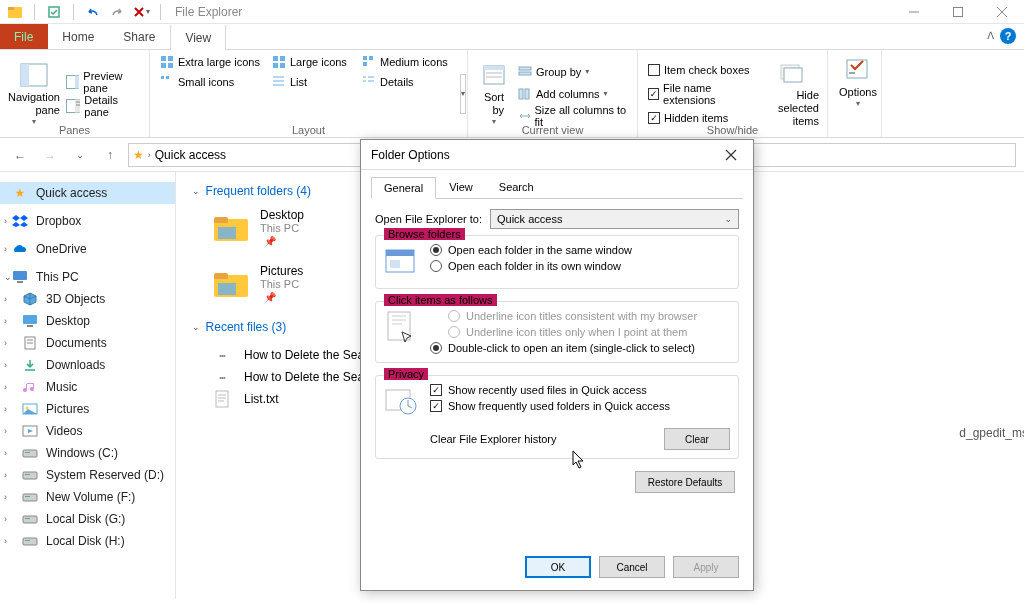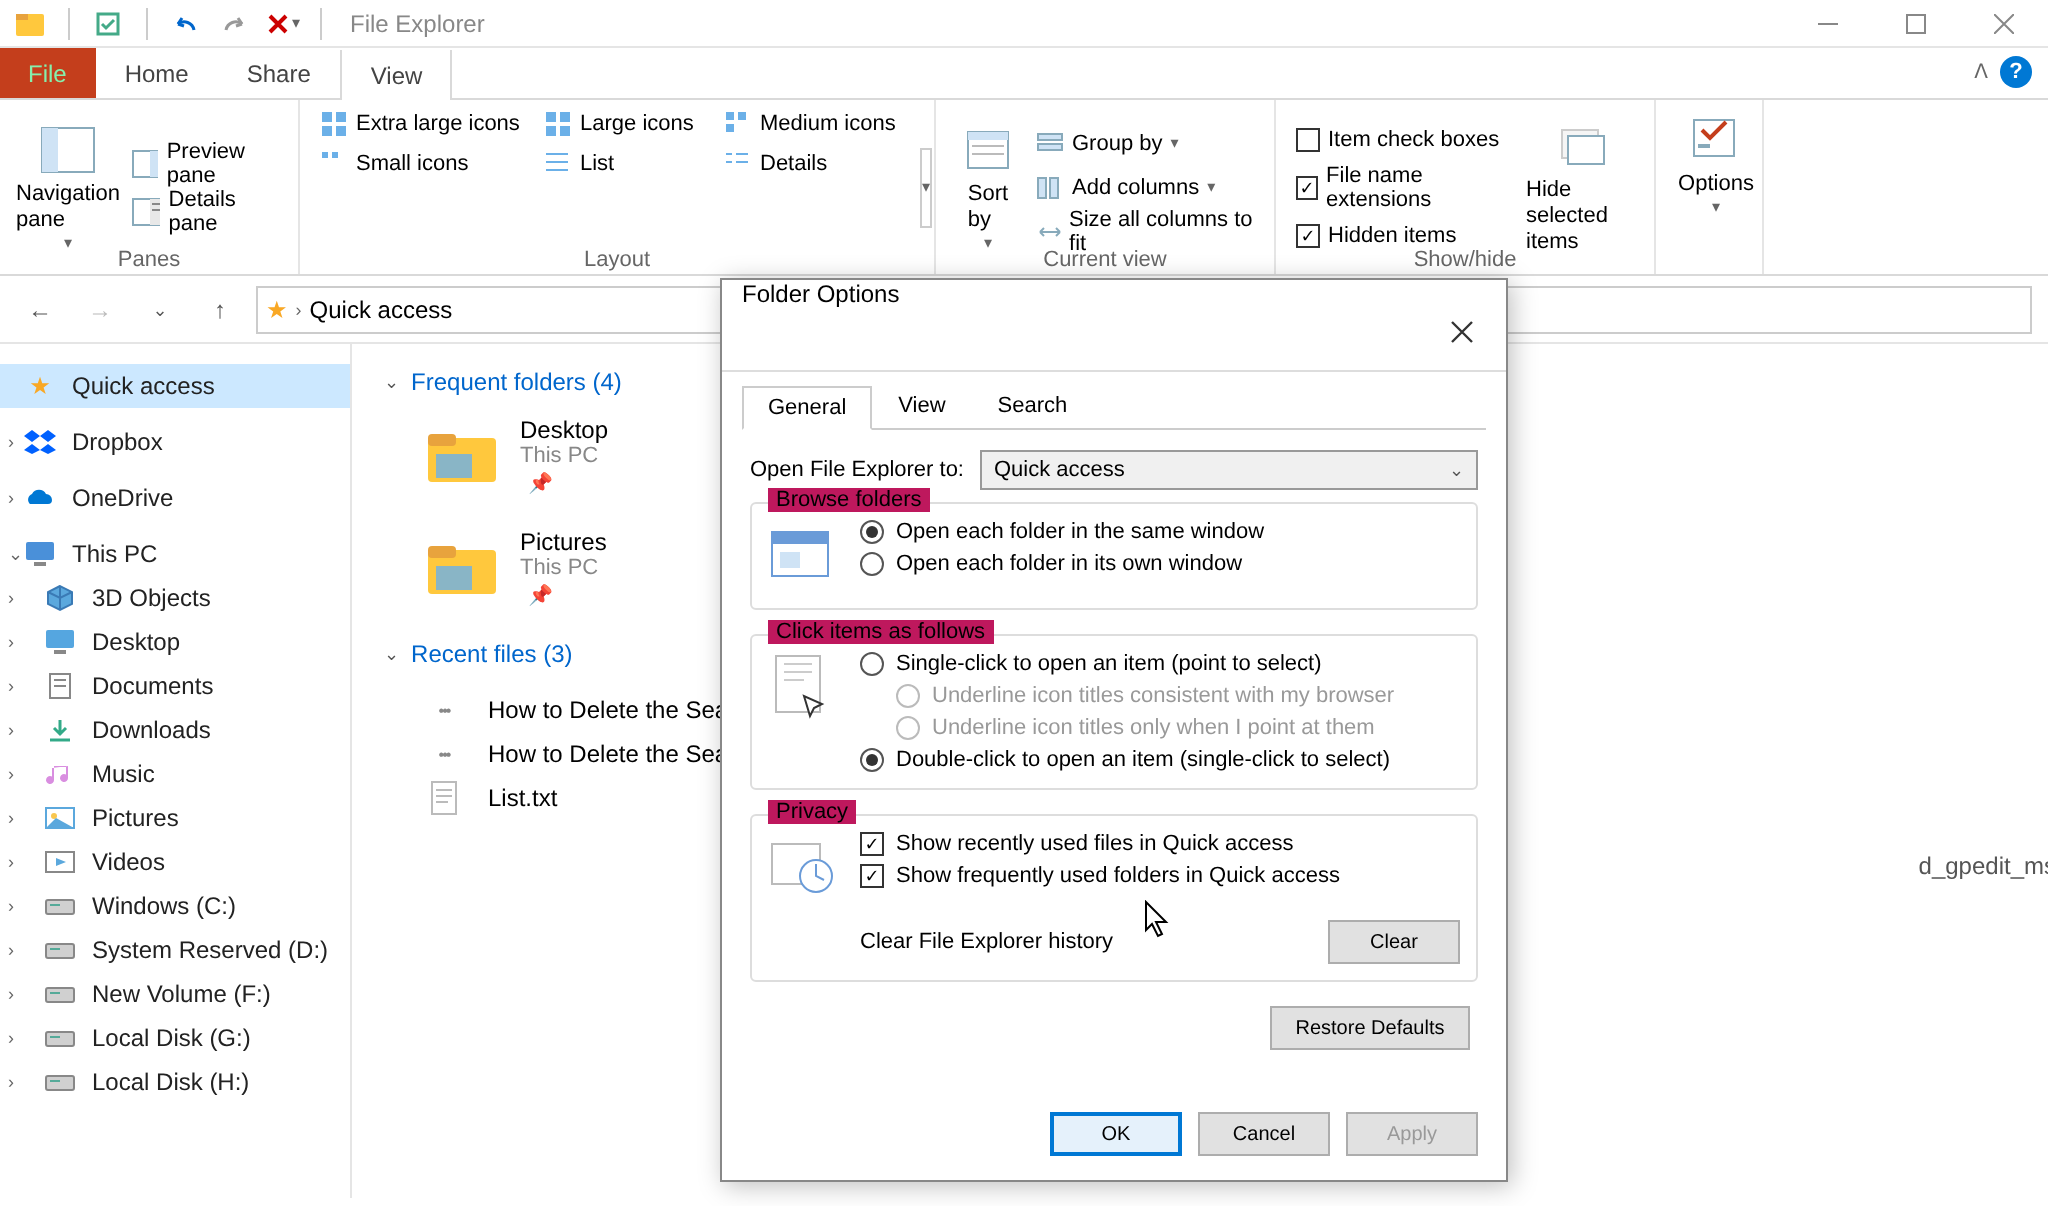--- a/index.html
+++ b/index.html
@@ -19,21 +19,21 @@
 .menubar .tab { padding: 0 14px; display: flex; align-items: center; color: #444; border-right: 1px solid transparent; }
 .menubar .tab.file { background: #c43e1c; color: #86efac; }
 .menubar .tab.active { background: #fff; border-right: 1px solid #d9d9d9; border-left: 1px solid #d9d9d9; position: relative; top: 1px; }
 .help-icon { position: absolute; right: 8px; top: 4px; width: 16px; height: 16px; border-radius: 50%; background: #0078d4; color: #fff; display: flex; align-items: center; justify-content: center; font-size: 11px; font-weight: bold; }
 .ribbon-collapse { position: absolute; right: 30px; top: 6px; color: #666; font-size: 10px; }
 
 
 .ribbon { height: 88px; background: #fff; display: flex; border-bottom: 1px solid #d9d9d9; }
 .ribbon-group { border-right: 1px solid #e5e5e5; padding: 2px 6px; display: flex; flex-direction: column; position: relative; }
 .ribbon-group-label { position: absolute; bottom: 1px; left: 0; right: 0; text-align: center; color: #666; font-size: 11px; }
-.ribbon-big-btn { display: flex; flex-direction: column; align-items: center; justify-content: center; width: 60px; padding: 4px 2px; text-align: left; font-size: 11px; line-height: 1.2; }
+.ribbon-big-btn { display: flex; flex-direction: column; align-items: center; justify-content: center; width: 60px; padding: 4px 2px; text-align: right; font-size: 11px; line-height: 1.2; }
 .ribbon-big-btn .icon-box { width: 32px; height: 28px; margin-bottom: 2px; display: flex; align-items: center; justify-content: center; }
 .ribbon-row { display: flex; align-items: center; height: 20px; gap: 4px; font-size: 11px; padding: 1px 4px; }
 .ribbon-row.selected { background: #cce8ff; border: 1px solid #99d1ff; }
 .ribbon-col { display: flex; flex-direction: column; }
 .ribbon-flex { flex: 1; display: flex; }
 .chk { width: 12px; height: 12px; border: 1px solid #333; display: inline-flex; align-items: center; justify-content: center; font-size: 9px; }
 .chk.checked::before { content: "✓"; color: #000; }
 .more-btn { width: 14px; height: 40px; border: 1px solid #ccc; display: flex; align-items: center; justify-content: center; font-size: 8px; color: #666; align-self: center; margin-left: 4px; }
 
 
@@ -58,21 +58,21 @@
 .folder-icon-lg { width: 36px; height: 30px; position: relative; }
 .file-row { display: flex; align-items: center; gap: 12px; margin-left: 20px; padding: 3px 0; }
 .file-icon-sm { width: 20px; height: 16px; display: flex; align-items: center; justify-content: center; color: #888; font-size: 9px; }
 .item-title { font-size: 12px; }
 .item-sub { font-size: 11px; color: #888; }
 .pin-icon { color: #888; font-size: 10px; margin-left: 4px; }
 .partial-text { color: #555; position: absolute; }
 
 
 .dialog { position: absolute; left: 360px; top: 139px; width: 394px; height: 452px; background: #fff; border: 1px solid #888; box-shadow: 2px 2px 12px rgba(0,0,0,0.25); z-index: 100; }
-.dlg-title { height: 46px; display: flex; align-items: flex-start; padding: 0 10px; border-bottom: 1px solid #ddd; flex-direction: column; }
+.dlg-title { height: 30px; display: flex; align-items: center; padding: 0 10px; border-bottom: 1px solid #ddd; }
 .dlg-close { margin-left: auto; width: 24px; height: 24px; display: flex; align-items: center; justify-content: center; }
 .dlg-tabs { display: flex; border-bottom: 1px solid #ccc; margin: 6px 10px 0 10px; }
 .dlg-tab { padding: 4px 12px; font-size: 11px; border: 1px solid transparent; position: relative; }
 .dlg-tab.active { border: 1px solid #ccc; border-bottom: 1px solid #fff; background: #fff; top: 1px; }
 .dlg-body { padding: 10px 14px; font-size: 11px; }
 .dlg-field { display: flex; align-items: center; gap: 8px; margin-bottom: 6px; }
 .dlg-select { flex: 1; border: 1px solid #999; background: #f0f0f0; height: 20px; padding: 0 6px; display: flex; align-items: center; justify-content: space-between; }
 .fieldset { border: 1px solid #ddd; border-radius: 3px; padding: 8px 8px 8px 8px; margin-bottom: 12px; position: relative; }
 .fieldset-label { position: absolute; top: -8px; left: 8px; background: #be185d; padding: 0 4px; font-size: 11px; }
 .fieldset-content { display: flex; gap: 10px; }
@@ -633,24 +633,20 @@
       <div class="fieldset-label">Click items as follows</div>
       <div class="fieldset-content">
         <div class="fs-icon">
             <svg width="36" height="36">
               <rect x="4" y="2" width="22" height="28" fill="#fff" stroke="#bbb"></rect>
               <path d="M8 6h14M8 10h14M8 14h10" stroke="#ccc"></path>
               <path d="M18 22l3 10 2-4 4-2z" fill="#fff" stroke="#333"></path>
             </svg>
           </div>
         <div class="fs-options">
-          <div class="radio-row">
-              <span class="radio"></span>
-              <span>Single-click to open an item (point to select)</span>
-            </div>
           <div class="radio-row disabled" style="padding-left:18px">
               <span class="radio disabled"></span>
               <span>Underline icon titles consistent with my browser</span>
             </div>
           <div class="radio-row disabled" style="padding-left:18px">
               <span class="radio disabled"></span>
               <span>Underline icon titles only when I point at them</span>
             </div>
           <div class="radio-row">
               <span class="radio selected"></span>

